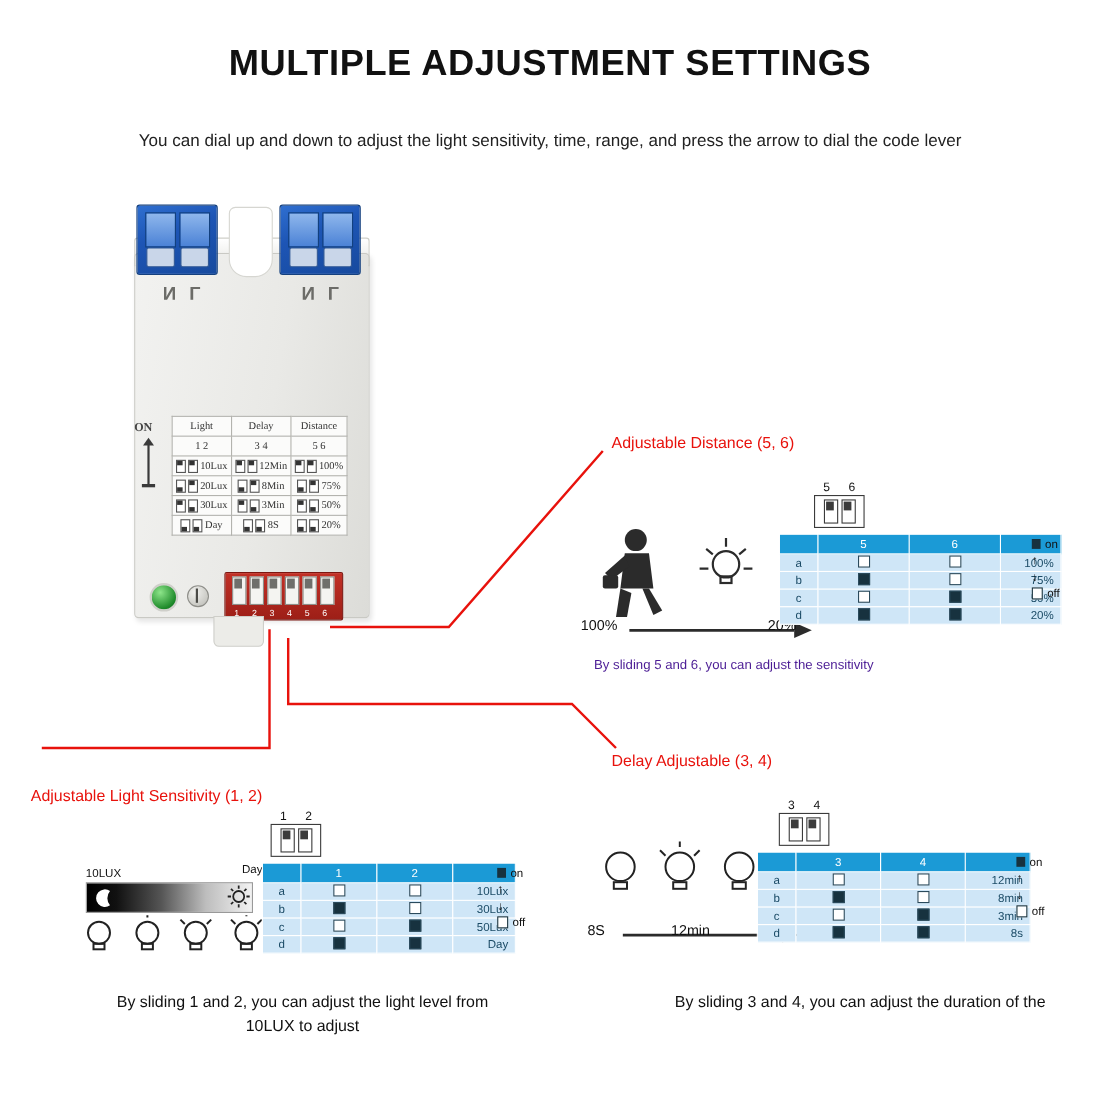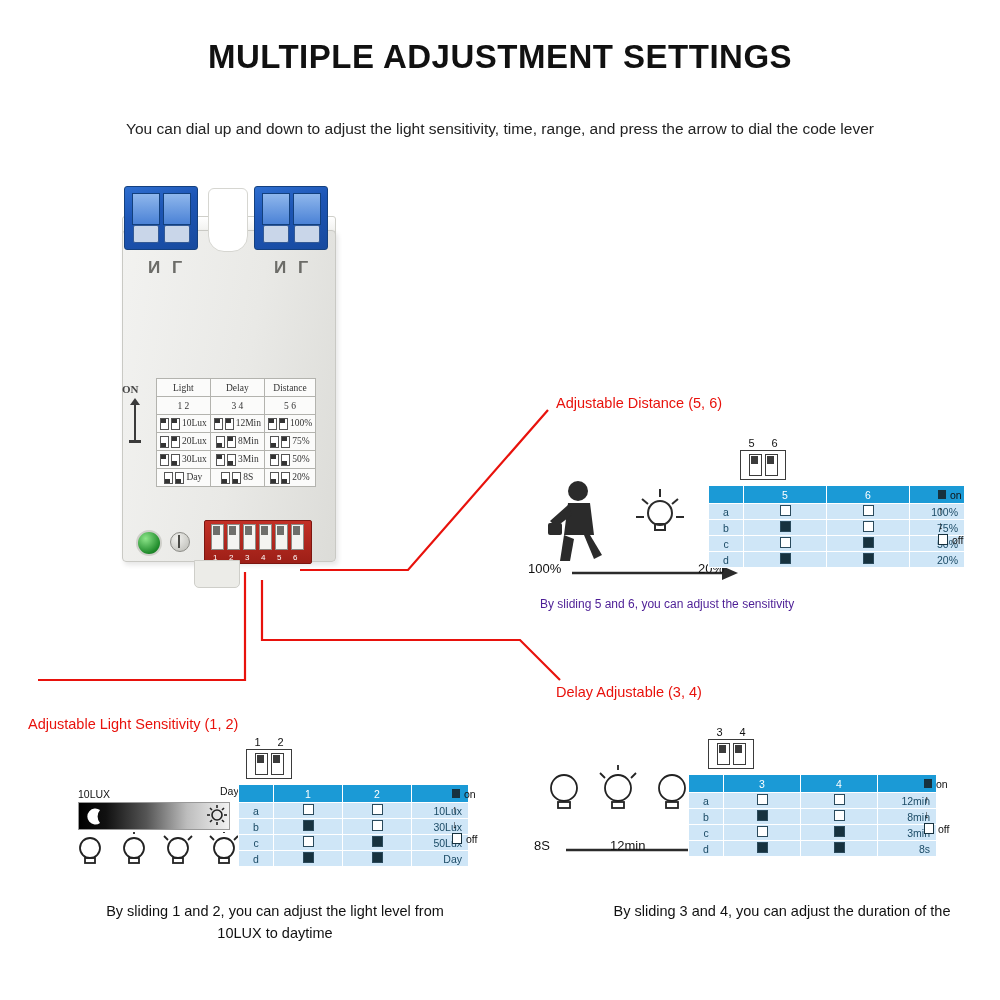--- a/index.html
+++ b/index.html
@@ -478,21 +478,21 @@
       </div>
     <div class="row">
         <span class="sqe"></span>
         <span>off</span>
       </div>
   </div>
 </div>
 
 <div class="caption-black" style="left:40px; top:900px; width:470px;">
   <div>By sliding 1 and 2, you can adjust the light level from</div>
-  <div>10LUX to daytime</div>
+  <div>10LUX to adjust</div>
 </div>
 
 <div class="panel" style="left:528px; top:730px; width:450px; height:160px;">
 
   <svg width="180" height="60" style="position:absolute;left:14px;top:34px;">
     <g stroke="#222" stroke-width="1.8" fill="none">
       <circle cx="22" cy="24" r="13"></circle>
         <rect x="16" y="38" width="12" height="6"></rect>
       <circle cx="76" cy="24" r="13"></circle>
         <rect x="70" y="38" width="12" height="6"></rect>

